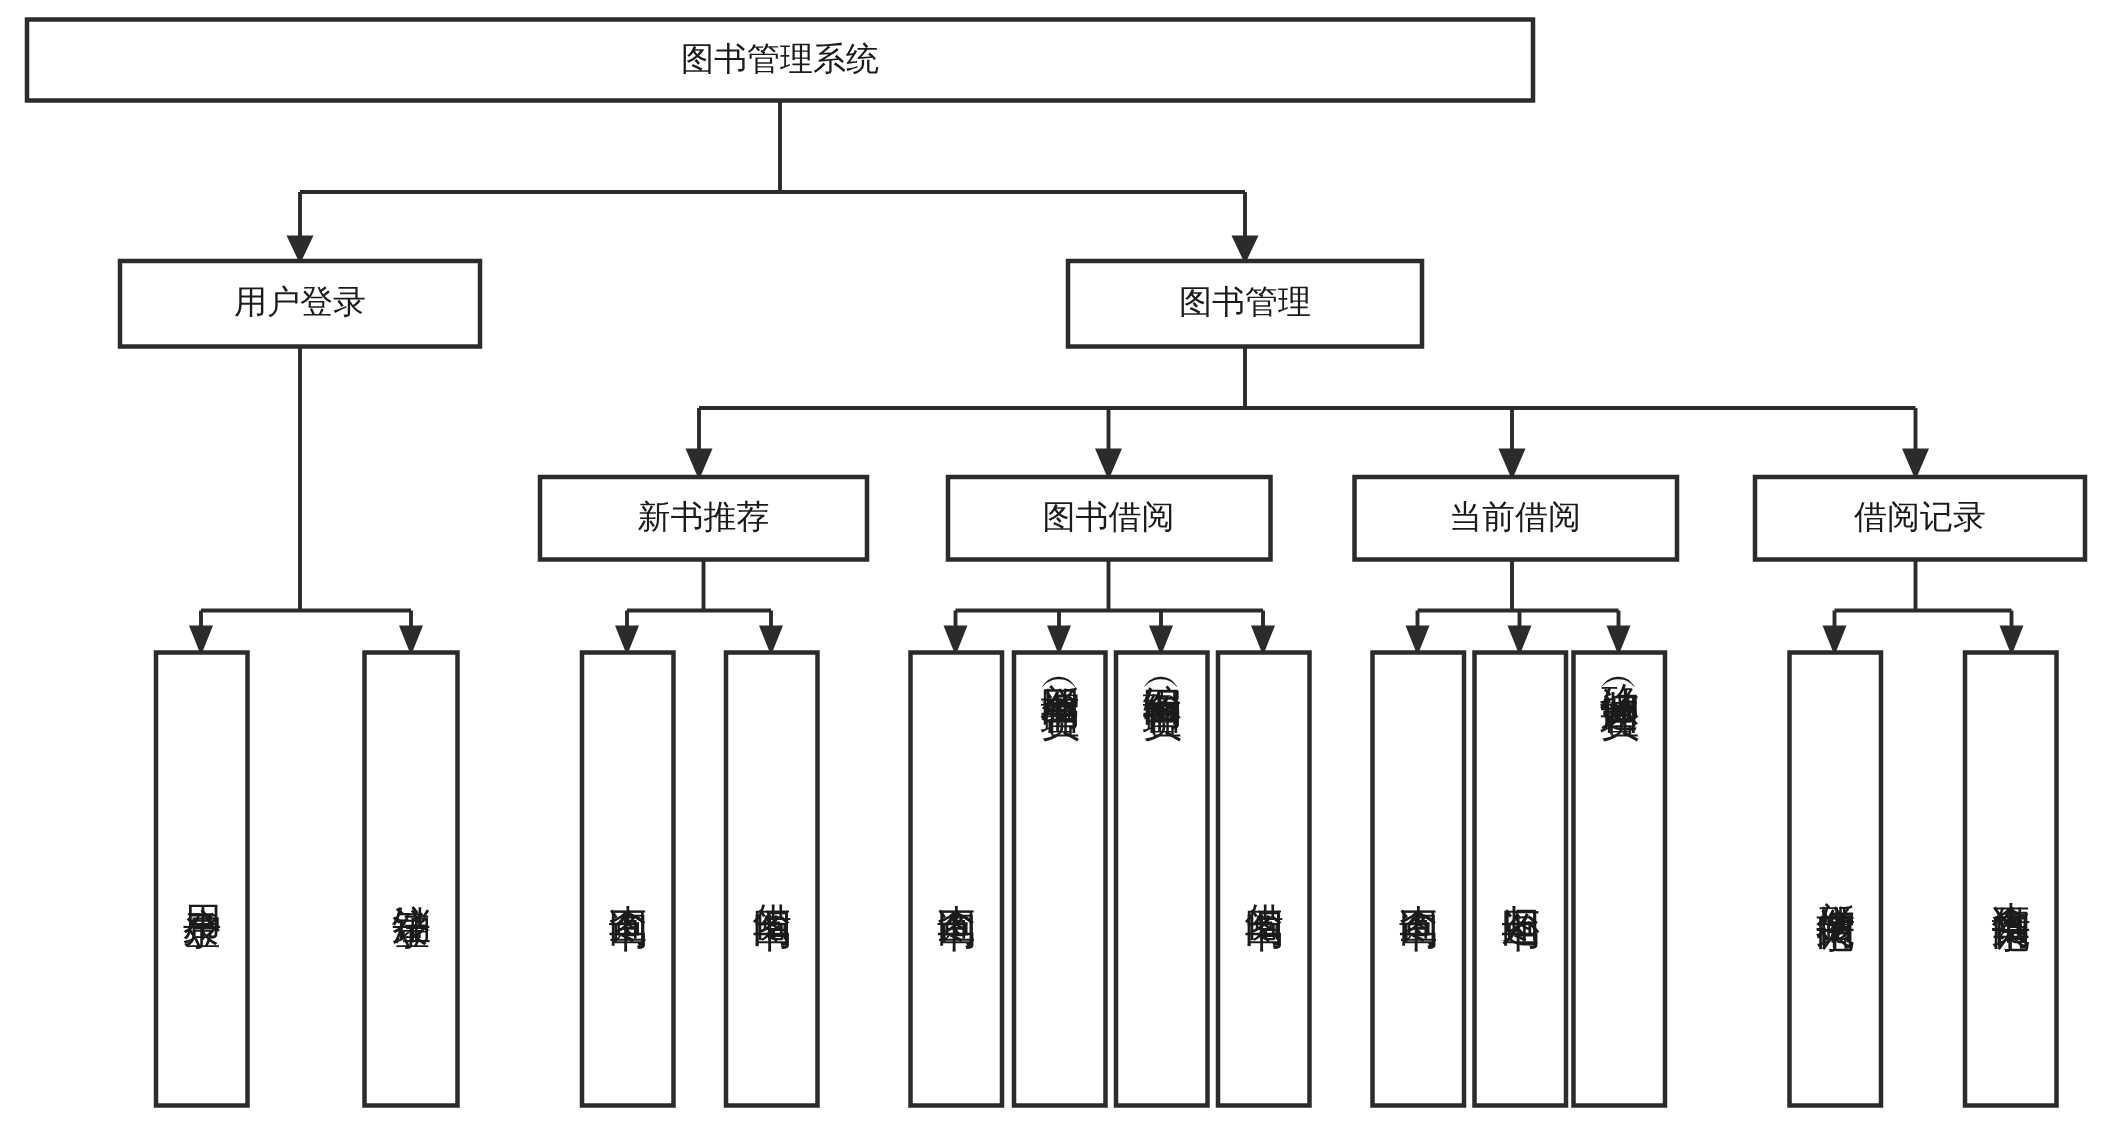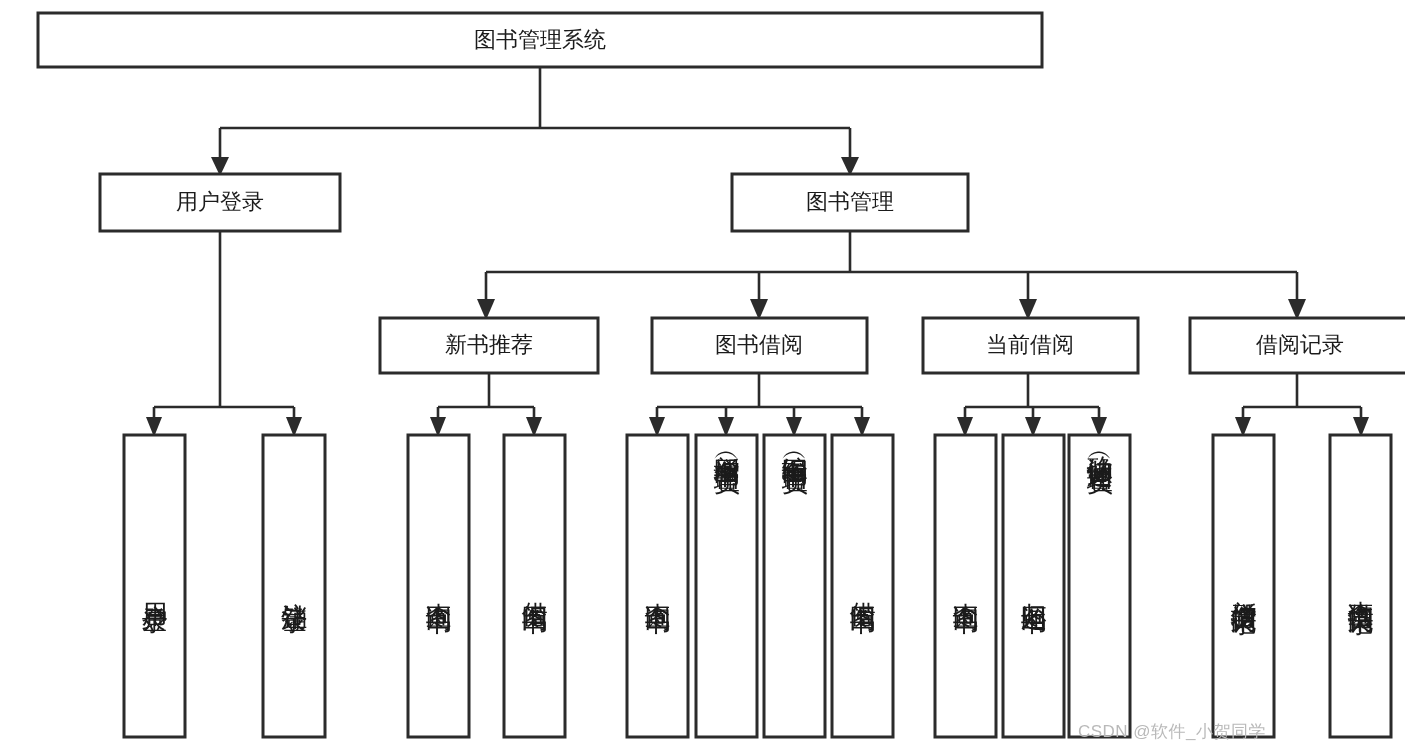--- a/index.html
+++ b/index.html
@@ -11,21 +11,20 @@
     width: 1405px;
     height: 747px;
     font-family: "Liberation Sans", "DejaVu Sans", sans-serif;
     overflow: hidden;
   }
   #diagram-root {
     position: relative;
     width: 1254px;
     height: 747px;
     background: #ffffff;
-    margin-left: 20px;
   }
   svg.canvas {
     position: absolute;
     left: 0;
     top: 0;
     width: 1405px;
     height: 747px;
   }
   .node-box {
     fill: #ffffff;
@@ -227,14 +226,13 @@
   <div class="leaf-label-wrap" style="left:1049px; top:435px; width:61px; height:302px; align-items:flex-start;">
     <span class="leaf-label">确认归还（管理员）</span>
   </div>
   <div class="leaf-label-wrap" style="left:1193px; top:435px; width:61px; height:302px;">
     <span class="leaf-label">新增借阅记录</span>
   </div>
   <div class="leaf-label-wrap" style="left:1310px; top:435px; width:61px; height:302px;">
     <span class="leaf-label">查询借阅记录</span>
   </div>
 
-  <div class="watermark">CSDN @软件_小贺同学</div>
 </div>
 
 </body></html>

